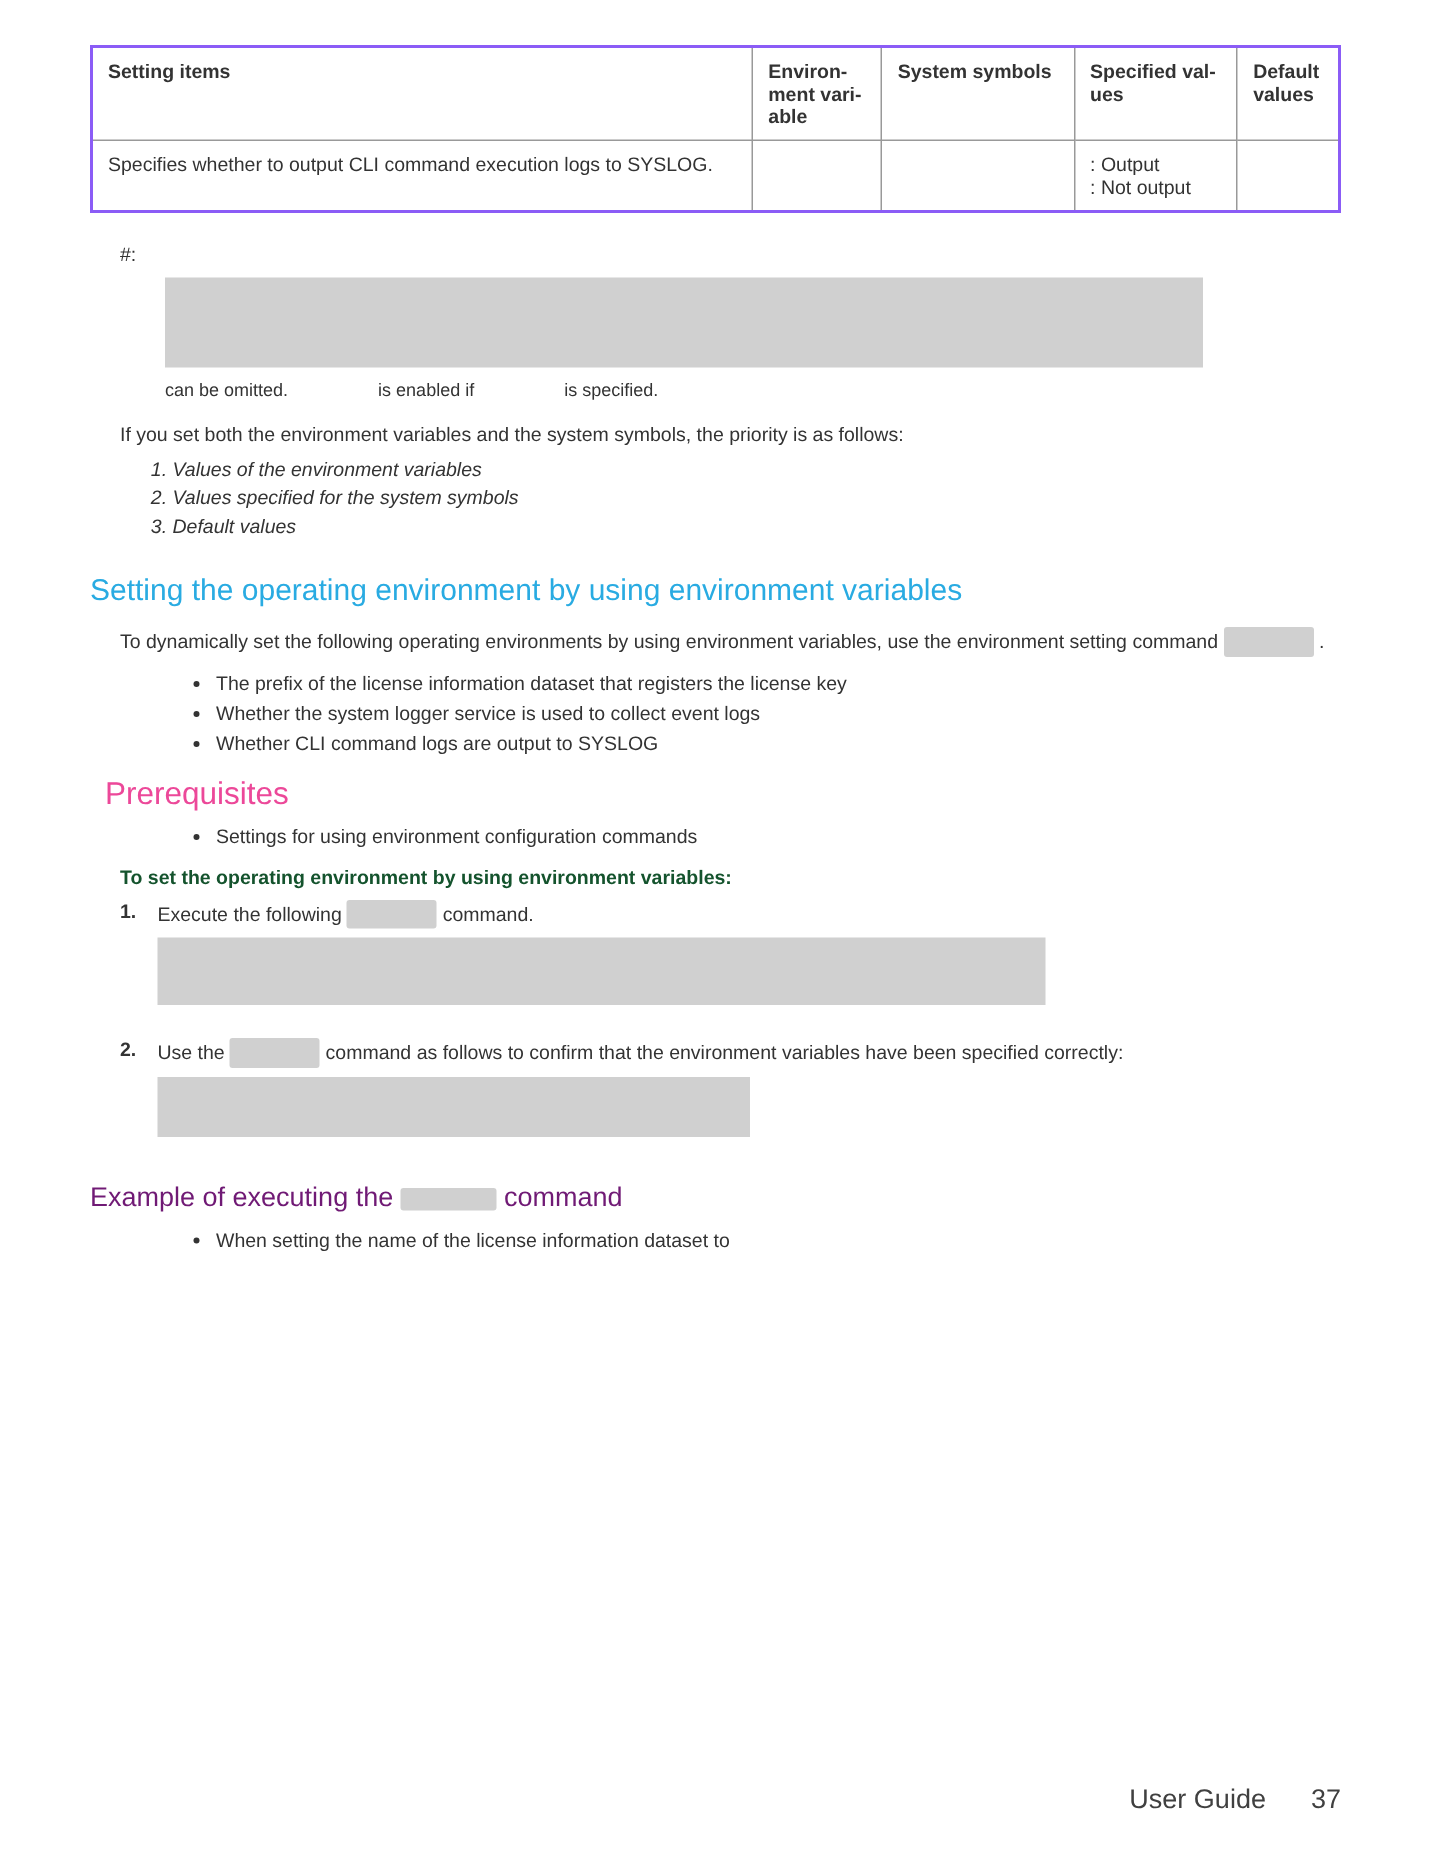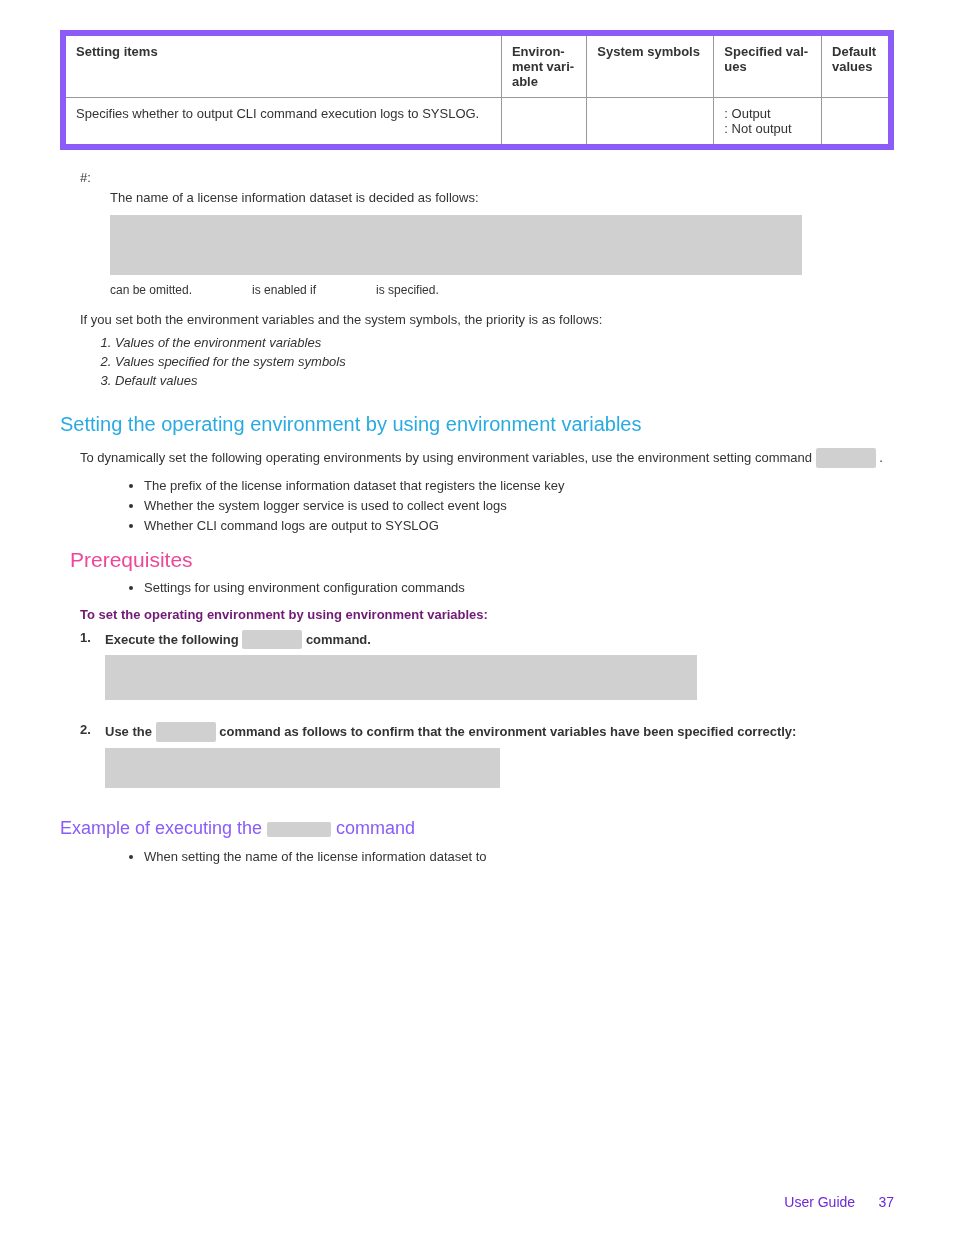--- a/index.html
+++ b/index.html
@@ -11,21 +11,21 @@
       width: 954px;
       min-height: 1235px;
       padding: 30px 60px 60px 60px;
     }
 
     
     .settings-table {
       width: 100%;
       border-collapse: collapse;
       margin-bottom: 20px;
-      border: 6px solid #8b5cf6;
+      border: 2px solid #8b5cf6;
     }
     .settings-table th, .settings-table td {
       border: 1px solid #999;
       padding: 8px 10px;
       vertical-align: top;
       font-size: 13px;
     }
     .settings-table th {
       font-weight: bold;
       background: #fff;
@@ -105,21 +105,21 @@
     
     .sub-heading {
       color: #ec4899;
       font-size: 21px;
       font-weight: normal;
       margin: 15px 0 8px 10px;
     }
 
     
     .step-label {
-      color: #701a75;
+      color: #14532d;
       font-weight: bold;
       font-size: 13px;
       margin: 8px 0 8px 20px;
     }
 
     
     .step-container {
       margin: 8px 0 12px 20px;
     }
     .step-item {
@@ -127,21 +127,20 @@
       align-items: flex-start;
       margin-bottom: 12px;
     }
     .step-number {
       font-weight: bold;
       min-width: 25px;
       font-size: 13px;
     }
     .step-content {
       flex: 1;
-      font-weight: bold;
     }
     .step-text {
       font-size: 13px;
       line-height: 1.5;
       margin-bottom: 6px;
     }
 
     
     .code-box {
       background: #d0d0d0;
@@ -153,33 +152,33 @@
     .code-box-small {
       background: #d0d0d0;
       padding: 14px 12px;
       margin: 6px 0 10px 0;
       min-height: 40px;
       width: 50%;
     }
 
     
     .example-heading {
-      color: #8b5cf6;
+      color: #701a75;
       font-size: 18px;
       font-weight: normal;
       margin: 20px 0 10px 0;
     }
 
     
     .footer {
       position: fixed;
       bottom: 25px;
       right: 60px;
-      font-size: 14px;
-      color: #6d28d9;
+      font-size: 18px;
+      color: #404040;
     }
 
     
     .cmd-placeholder {
       display: inline-block;
       background: #d0d0d0;
       color: #d0d0d0;
       border-radius: 2px;
       padding: 0 3px;
       font-size: 13px;
@@ -209,21 +208,20 @@
       <td></td>
       <td></td>
       <td>: Output<br>: Not output</td>
       <td></td>
     </tr>
   </tbody>
 </table>
 
 <div class="note-section">
   <div class="note-hash">#:</div>
-  <div class="note-text">The name of a license information dataset is decided as follows:</div>
   <div class="gray-box"></div>
   <div class="omit-line">
     <span>can be omitted.</span>
     <span>is enabled if</span>
     <span>is specified.</span>
   </div>
 </div>
 
 <div class="priority-text">If you set both the environment variables and the system symbols, the priority is as follows:</div>
 <ol class="ordered-list">

